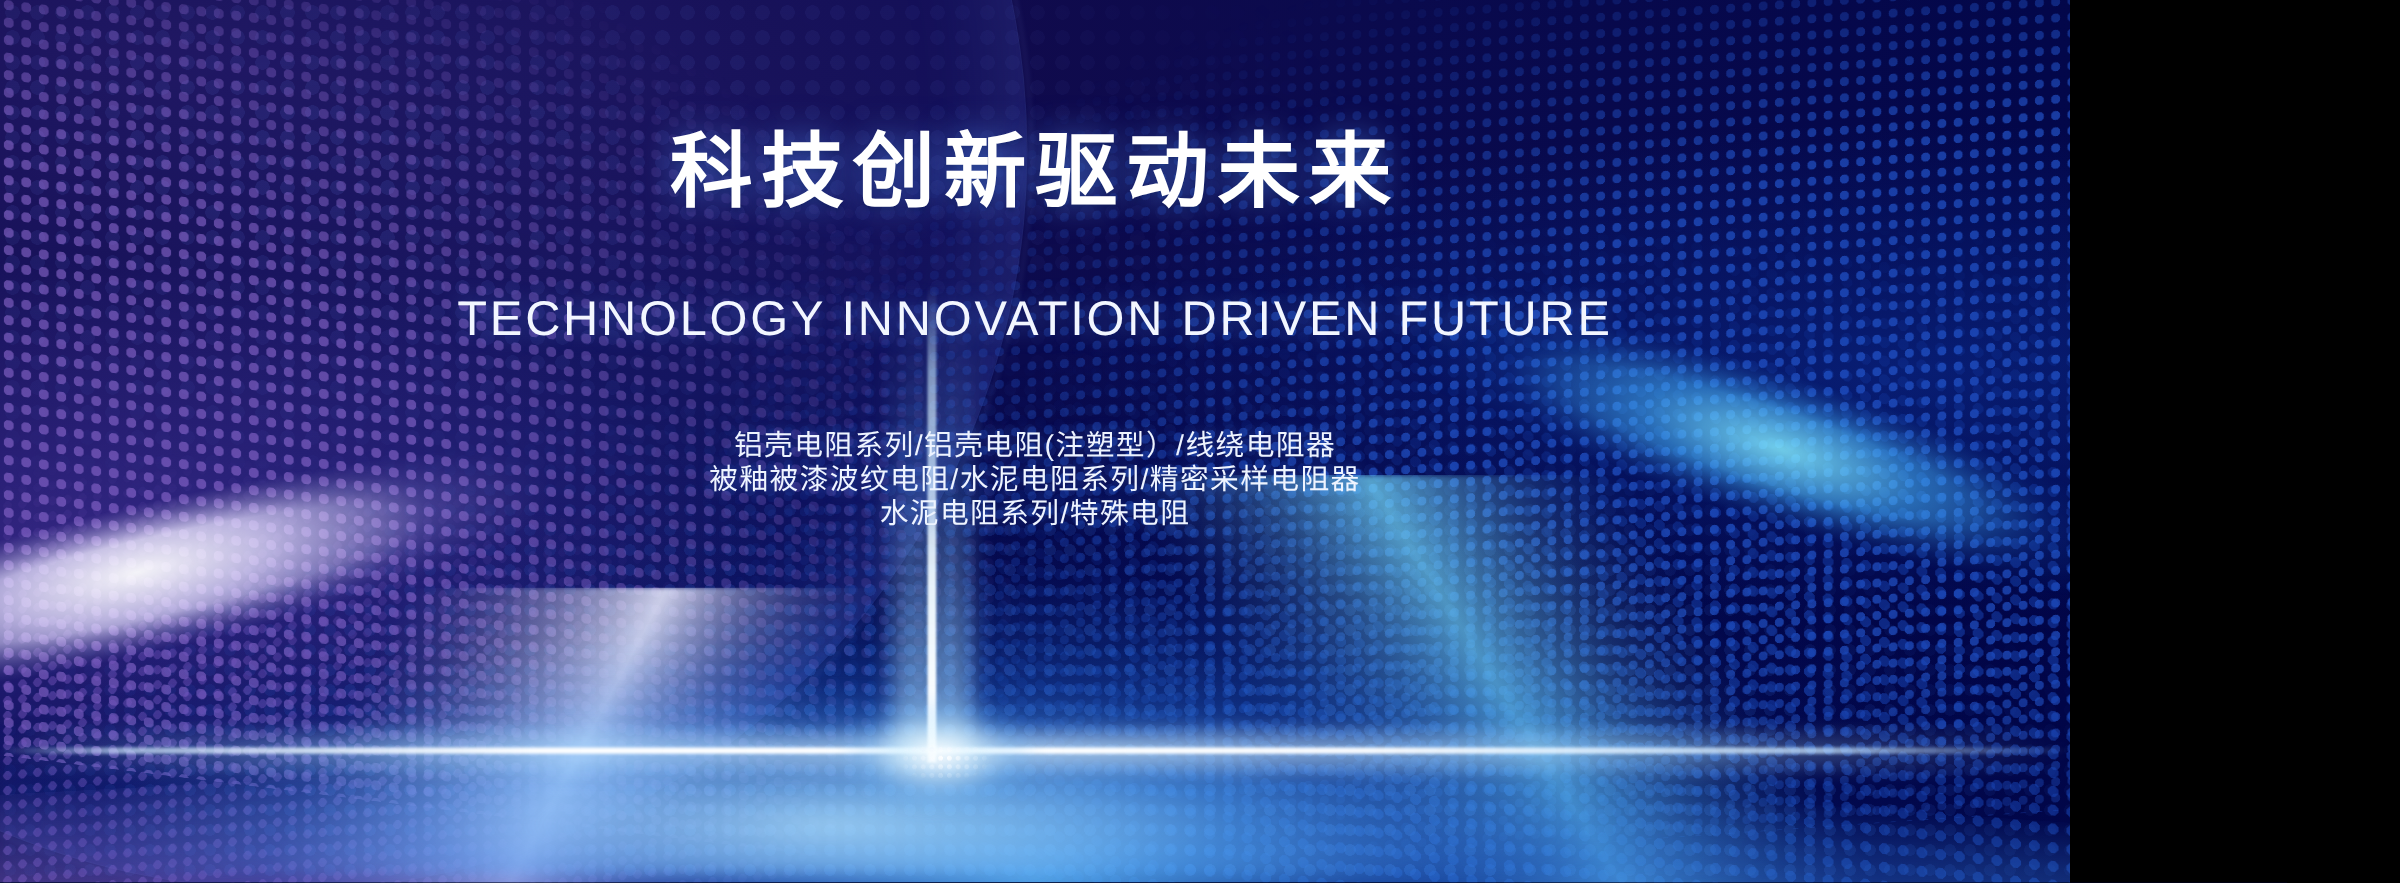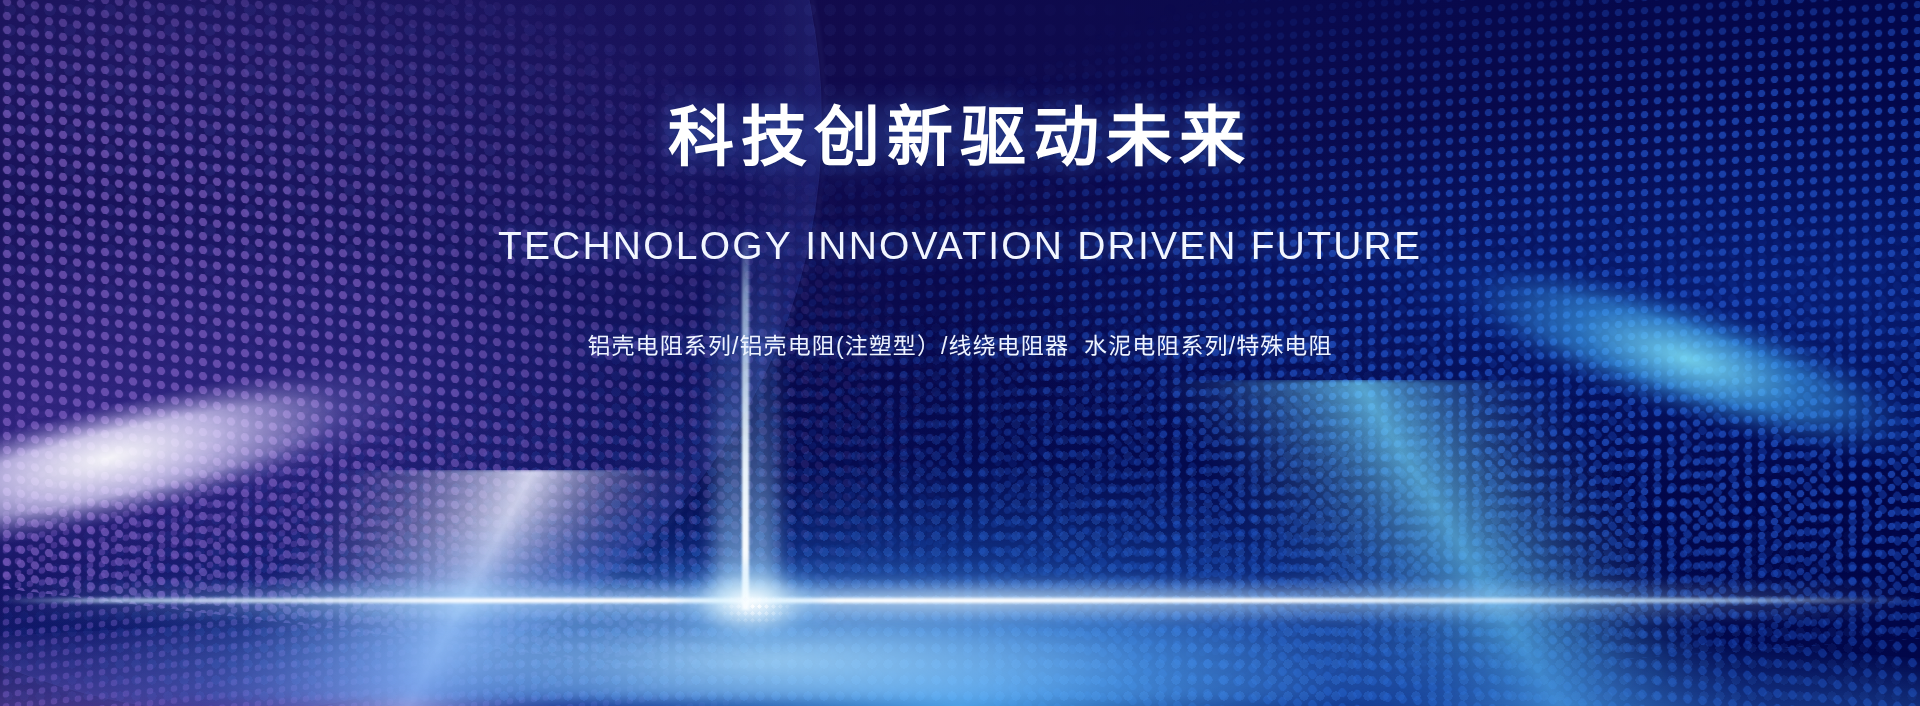--- a/index.html
+++ b/index.html
@@ -1,20 +1,20 @@
 <!DOCTYPE html>
 <html lang="zh-CN"><head>
 <meta charset="utf-8">
 <style>
   html,body{margin:0;padding:0;background:#000;}
   body{font-family:"Liberation Sans","DejaVu Sans",sans-serif;}
 
   #banner{
     position:relative;
-    width:1920px;height:706px;
+    width:1656px;height:706px;
     overflow:hidden;
     background:#040a4e;
   }
 
   
   .layer{position:absolute;inset:0;pointer-events:none;}
 
   .sky{
     background:
       radial-gradient(130% 105% at 8% 6%,  #1d1156 0%, #140b4c 22%, #0a0a4d 46%, #03074a 70%, #010547 100%),
@@ -206,32 +206,32 @@
     margin-top:104px;
     font-size:66px;
     font-weight:700;
     letter-spacing:7px;
     color:#ffffff;
     line-height:1;
     text-shadow:0 0 26px rgba(90,150,255,.55), 0 2px 4px rgba(0,10,60,.45);
     white-space:nowrap;
   }
   .subhead{
-    margin-top:12px;
+    margin-top:22px;
     font-size:39px;
     font-weight:300;
     letter-spacing:2.2px;
     color:#f2f6ff;
     line-height:1;
     text-shadow:0 0 18px rgba(90,150,255,.45);
     white-space:nowrap;
   }
   .prod-list{
     margin-top:37px;
-    display:flex;flex-direction:row;align-items:center;gap:15px;
+    display:flex;flex-direction:column;align-items:center;gap:4px;
   }
   .prod-line{
     font-size:23px;
     font-weight:400;
     letter-spacing:1.1px;
     color:#eef4ff;
     line-height:1;
     text-shadow:0 0 12px rgba(70,130,240,.45);
     white-space:nowrap;
   }
@@ -276,17 +276,18 @@
   <div class="crest beam-spark"></div>
 
   <div class="content">
 
     <h1 class="headline">科技创新驱动未来</h1>
 
     <h2 class="subhead">TECHNOLOGY INNOVATION DRIVEN FUTURE</h2>
 
     <div class="prod-list">
       <div class="prod-line">铝壳电阻系列/铝壳电阻(注塑型）/线绕电阻器</div>
+      <div class="prod-line">被釉被漆波纹电阻/水泥电阻系列/精密采样电阻器</div>
       <div class="prod-line">水泥电阻系列/特殊电阻</div>
     </div>
 
   </div>
 </div>
 
 </body></html>

